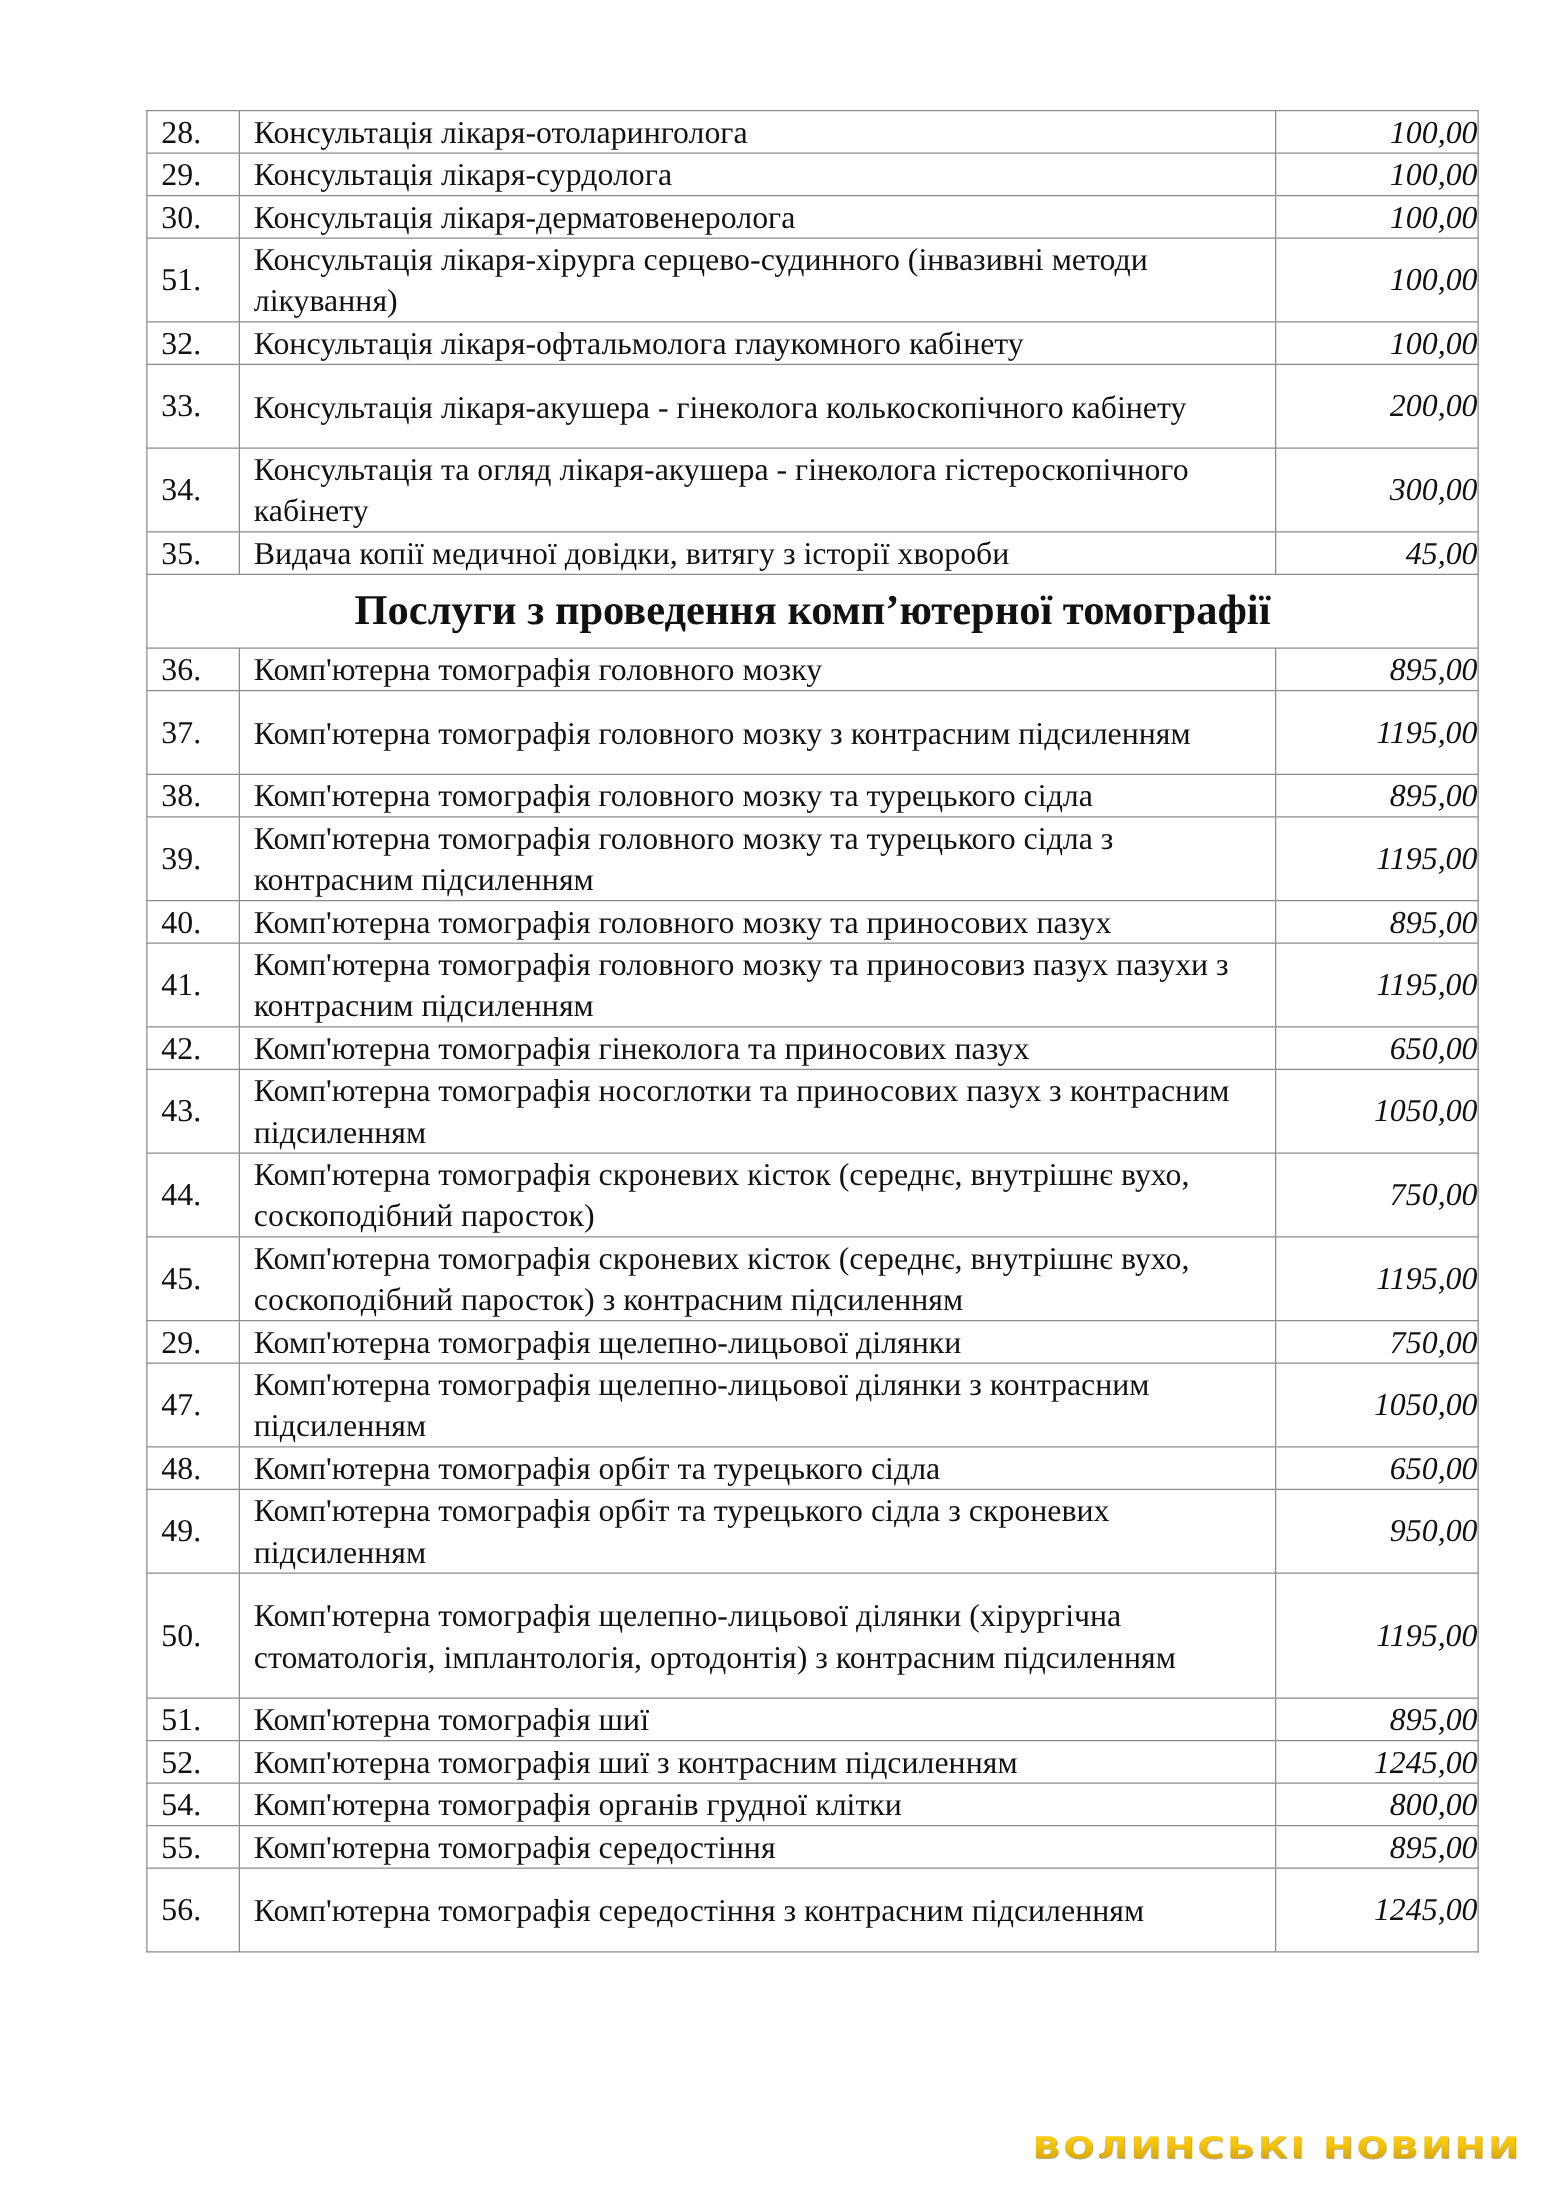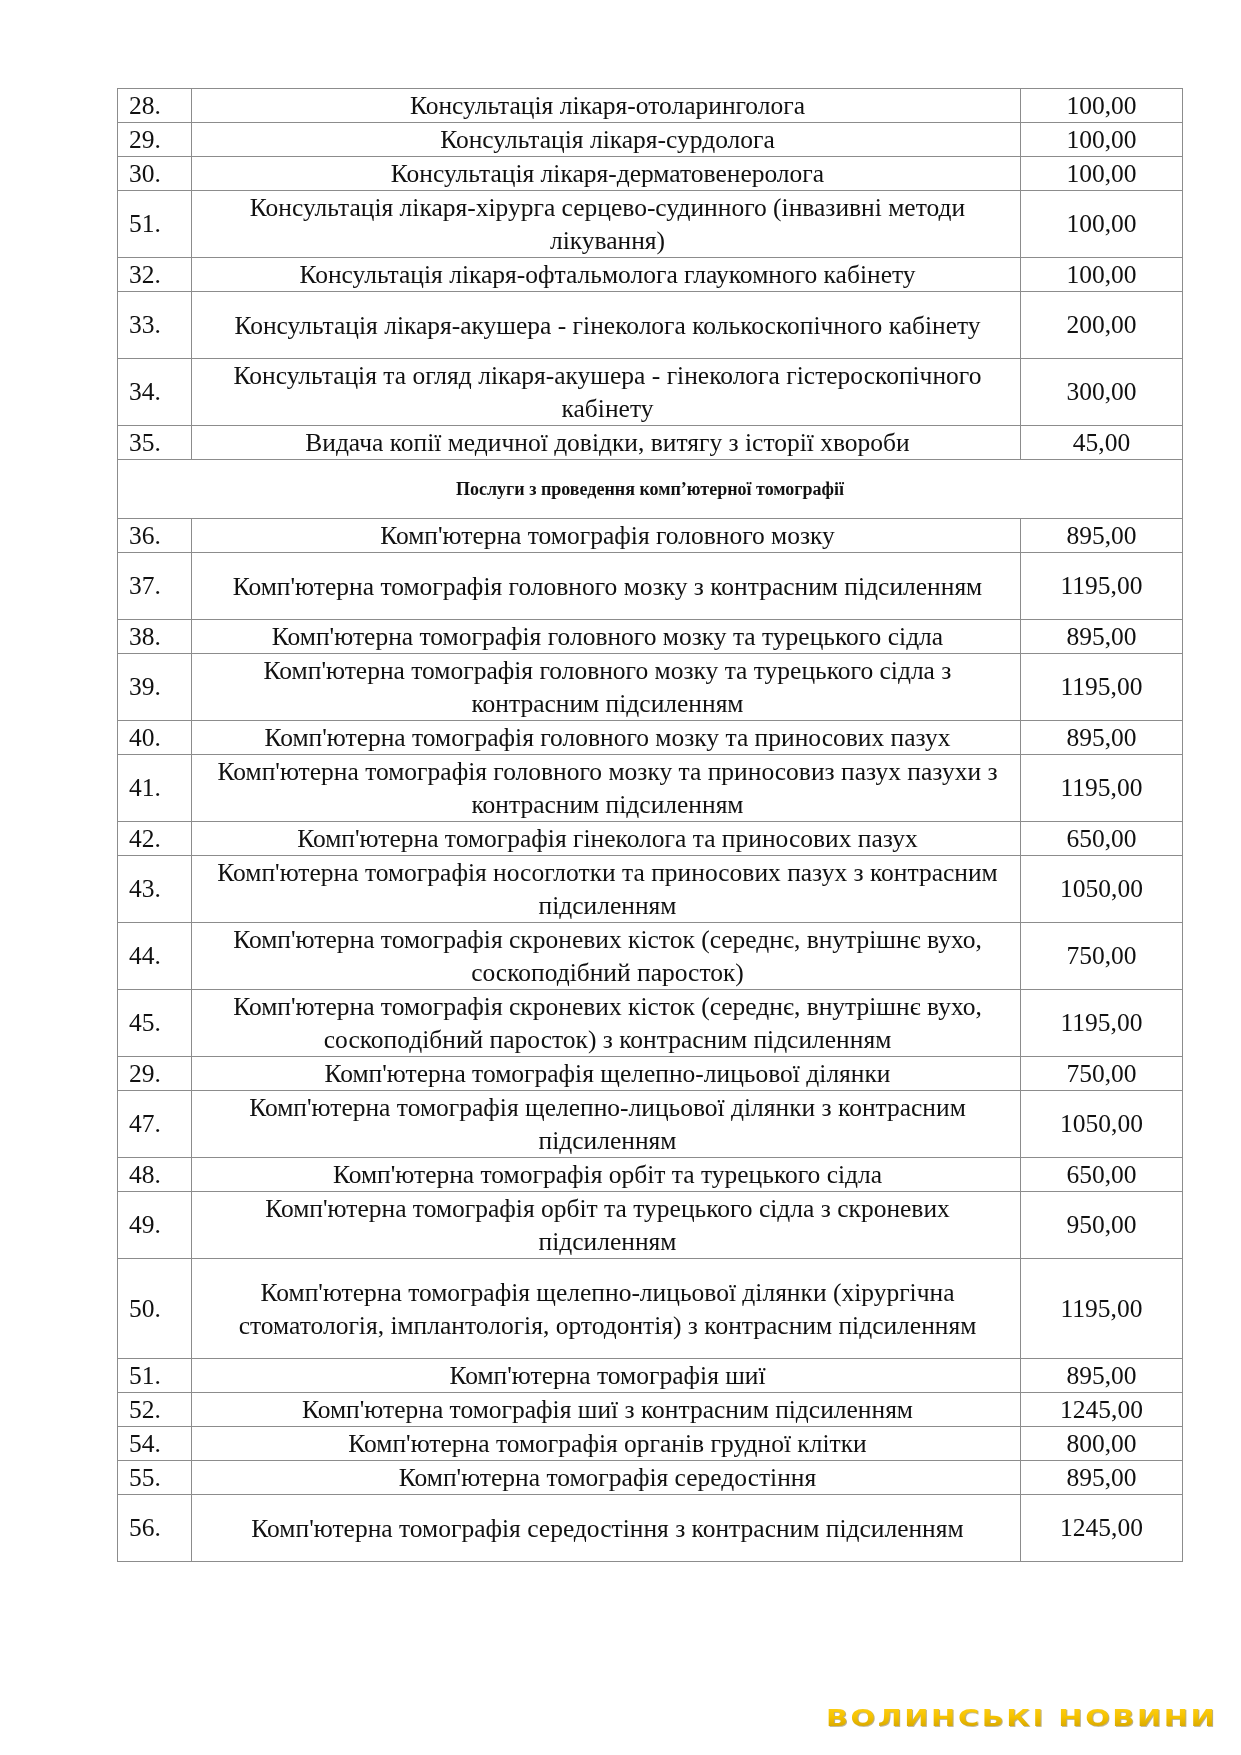--- a/index.html
+++ b/index.html
@@ -32,33 +32,34 @@
   .col-num { width: 74px; }
   .col-name { width: 829px; }
   .col-price { width: 162px; }
   .cell-num {
     padding-left: 11px !important;
     text-align: left;
   }
   .cell-name {
     padding: 0 8px 0 11px !important;
     line-height: 33px;
-    text-align: center;
+    text-align: left;
   }
   .cell-price {
-    text-align: center;
+    text-align: right;
+    font-style: italic;
   }
   tr.h1 td { height: 33px; margin-top: 44px; }
   tr.h2 td { height: 66px; }
   tr.h3 td { height: 99px; }
   tr.section td {
     height: 58px;
     text-align: center;
     font-weight: bold;
-    font-size: 18px;
+    font-size: 34px;
     padding-top: 0;
   }
   .watermark {
     position: absolute;
     left: 826px;
     top: 1704px;
     width: 384px;
     height: 34px;
     font-family: "DejaVu Sans", "Liberation Sans", sans-serif;
     font-weight: bold;

